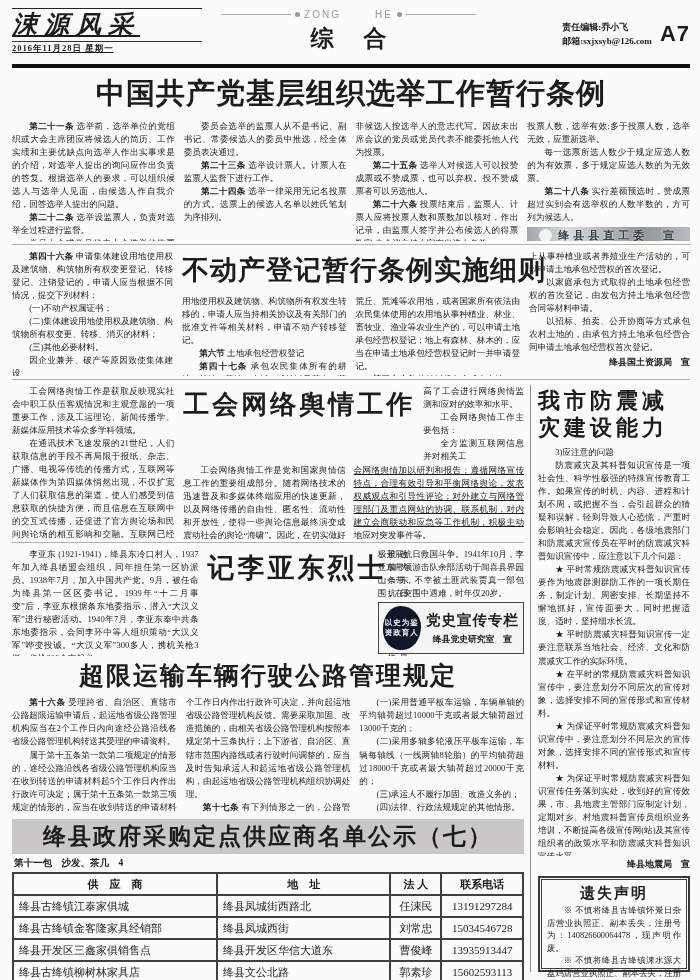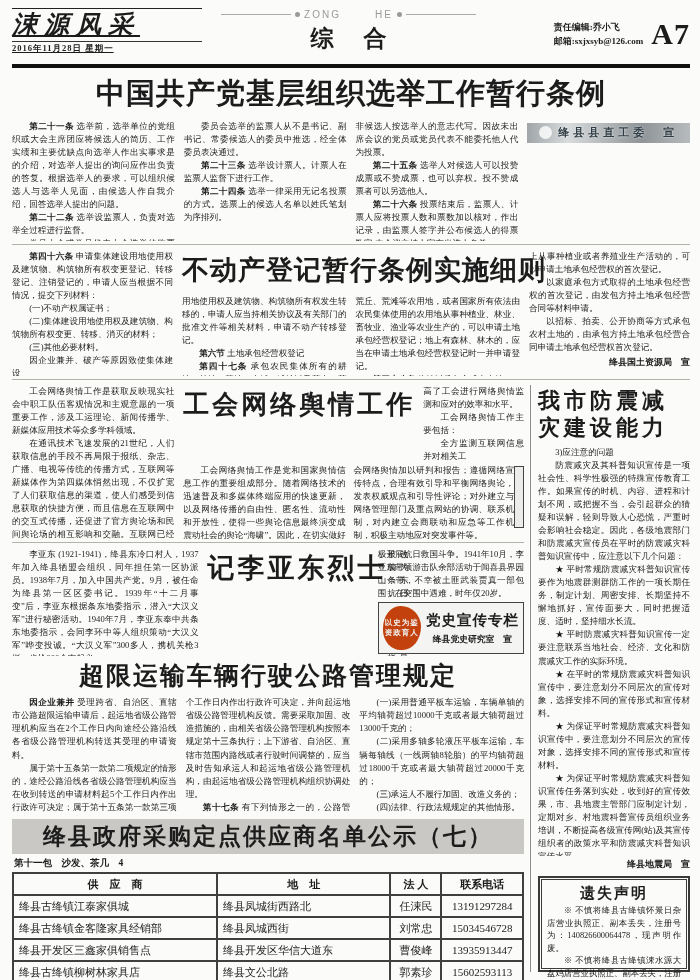--- a/index.html
+++ b/index.html
@@ -11,21 +11,21 @@
   .mast{width:190px;border-top:1.5px solid #222;padding-top:2px;text-decoration:underline;}
   .mast-name{font-size:25px;font-weight:bold;font-style:italic;letter-spacing:7px;line-height:1.1;}
   .mast-date{font-size:8.5px;font-weight:bold;border-top:1px solid #333;margin-top:2px;padding-top:1px;letter-spacing:1px;}
   .sec{flex:1;text-align:center;padding-top:1px;}
   .pinrow{display:flex;align-items:center;justify-content:center;color:#9a9a9a;font-family:"Liberation Sans",sans-serif;font-size:10px;letter-spacing:2px;gap:4px;}
   .pinrow .ln{height:1.5px;background:#aaa;width:70px;}
   .pinrow .dot{width:5px;height:5px;border-radius:50%;background:#9a9a9a;}
   .secname{font-size:23px;font-weight:bold;letter-spacing:30px;margin-top:3px;text-indent:30px;}
   .hright{width:195px;display:flex;align-items:center;justify-content:flex-end;gap:8px;}
   .edlines{font-size:9px;font-weight:bold;line-height:1.6;text-align:left;margin-left:24px;}
-  .pageno{font-size:30px;font-weight:bold;font-family:Liberation Serif, serif;letter-spacing:1px;}
+  .pageno{font-size:22px;font-weight:bold;font-family:Liberation Sans, sans-serif;letter-spacing:1px;}
   .thick{height:3.5px;background:#111;margin:4px 0 2px 0;}
   
   .divider{border:none;border-top:1px solid #b5b2ac;margin:3px 0;}
   .para{margin:0;text-indent:2em;}
   .para.cont{text-indent:0;}
   .bodytxt{font-size:8.6px;line-height:1.52;text-align:justify;}
   .signoff{font-weight:bold;text-align:right;font-size:9px;margin-top:2px;}
   .cols{display:flex;gap:9px;}
   .cols>div{flex:1;min-width:0;}
   
@@ -49,30 +49,30 @@
   .lright{width:152px;flex:0 0 152px;padding-left:7px;display:flex;flex-direction:column;}
   
   .a3{height:188px;overflow:hidden;display:flex;gap:9px;}
   .a3-c1{flex:1;min-width:0;}
   .a3-right{flex:2.1;min-width:0;display:flex;flex-direction:column;}
   .a3-toprow{display:flex;gap:8px;}
   .a3-title{flex:1.35;font-size:26px;font-weight:bold;letter-spacing:3px;text-align:center;line-height:1.5;white-space:nowrap;}
   .a3-coltop{flex:1;min-width:0;}
   .a3-botrow{display:flex;gap:8px;flex:1;min-height:0;margin-top:1px;}
   .a3-c2{flex:1;min-width:0;}
-  .a3-c3wrap{flex:1.05;min-width:0;display:flex;flex-direction:row;}
+  .a3-c3wrap{flex:1.05;min-width:0;display:flex;flex-direction:column;text-decoration:underline;}
   .unionbox{margin-top:2px;border:1px solid #444;background:#ececea;display:flex;padding:3px 4px;gap:5px;height:62px;box-sizing:border-box;}
   
   .a4{height:132px;overflow:hidden;display:flex;gap:9px;margin-top:2px;}
   .a4-c1{flex:1.25;min-width:0;}
   .a4-mid{flex:1.08;min-width:0;display:flex;flex-direction:row;}
   .a4-title{font-size:27px;font-weight:bold;letter-spacing:3px;text-align:center;white-space:nowrap;margin-bottom:3px;}
   .a4-c3{flex:0.98;min-width:0;display:flex;flex-direction:column;}
   .histbox{margin-top:2px;border:1px solid #444;display:flex;align-items:center;gap:5px;padding:3px 4px;height:52px;box-sizing:border-box;background:#f4f4f2;}
-  .seal{width:38px;height:44px;flex:0 0 38px;background:#c2410c;border-radius:46% 54% 50% 48%/52% 48% 54% 46%;
+  .seal{width:38px;height:44px;flex:0 0 38px;background:#0f172a;border-radius:46% 54% 50% 48%/52% 48% 54% 46%;
         color:#f2f2f2;font-size:7.5px;font-weight:bold;display:flex;flex-direction:column;align-items:center;justify-content:center;line-height:1.3;letter-spacing:1px;}
   .hb-right{flex:1;text-align:center;}
   .hb-title{font-weight:bold;font-size:14.5px;letter-spacing:1px;}
   .hb-sign{font-weight:bold;font-size:8.8px;margin-top:2px;}
   
   .a5-title{text-align:center;font-size:25px;font-weight:bold;letter-spacing:2px;margin:3px 0 4px 0;}
   .a5-cols{height:120px;overflow:hidden;}
   
   .proc{margin-top:3px;display:flex;flex-direction:column;min-height:0;}
   .proc-band{background:#c9c8c4;text-align:center;font-size:23px;font-weight:bold;letter-spacing:2px;padding:2px 0;}
@@ -135,20 +135,25 @@
           <p class="para">委员会选举的监票人从不是书记、副书记、常委候选人的委员中推选，经全体委员表决通过。</p>
           <p class="para"><b>第二十三条</b> 选举设计票人。计票人在监票人监督下进行工作。</p>
           <p class="para"><b>第二十四条</b> 选举一律采用无记名投票的方式。选票上的候选人名单以姓氏笔划为序排列。</p>
         </div>
       <div>
           <p class="para cont">非候选人按选举人的意志代写。因故未出席会议的党员或党员代表不能委托他人代为投票。</p>
           <p class="para"><b>第二十五条</b> 选举人对候选人可以投赞成票或不赞成票，也可以弃权。投不赞成票者可以另选他人。</p>
           <p class="para"><b>第二十六条</b> 投票结束后，监票人、计票人应将投票人数和票数加以核对，作出记录，由监票人签字并公布候选人的得票数字;由会议主持人宣布当选人名单。</p>
         </div>
       <div class="col4wrap">
+        <div>
+            <p class="para cont">投票人数，选举有效;多于投票人数，选举无效，应重新选举。</p>
+            <p class="para">每一选票所选人数少于规定应选人数的为有效票，多于规定应选人数的为无效票。</p>
+            <p class="para"><b>第二十八条</b> 实行差额预选时，赞成票超过实到会有选举权的人数半数的，方可列为候选人。</p>
+          </div>
         <div class="banner">
           <span class="bcirc"></span>
           <span>绛县县直工委　宣</span>
         </div>
       </div>
     </div>
   </div>
 
   <hr class="divider">
 
@@ -248,21 +253,21 @@
               <div class="hb-sign">绛县党史研究室　宣</div>
             </div>
           </div>
         </div>
       </div>
 
       <div>
         <div class="a5-title">超限运输车辆行驶公路管理规定</div>
         <div class="cols a5-cols bodytxt">
           <div>
-              <p class="para"><b>因企业兼并</b> 受理跨省、自治区、直辖市公路超限运输申请后，起运地省级公路管理机构应当在2个工作日内向途经公路沿线各省级公路管理机构转送其受理的申请资料。</p>
+              <p class="para"><b>第十六条</b> 受理跨省、自治区、直辖市公路超限运输申请后，起运地省级公路管理机构应当在2个工作日内向途经公路沿线各省级公路管理机构转送其受理的申请资料。</p>
               <p class="para">属于第十五条第一款第二项规定的情形的，途经公路沿线各省级公路管理机构应当在收到转送的申请材料起5个工作日内作出行政许可决定；属于第十五条第一款第三项规定的情形的，应当在收到转送的申请材料起15</p>
             </div>
           <div>
               <p class="para cont">个工作日内作出行政许可决定，并向起运地省级公路管理机构反馈。需要采取加固、改造措施的，由相关省级公路管理机构按照本规定第十三条执行；上下游省、自治区、直辖市范围内路线或者行驶时间调整的，应当及时告知承运人和起运地省级公路管理机构，由起运地省级公路管理机构组织协调处理。</p>
               <p class="para"><b>第十七条</b> 有下列情形之一的，公路管理机构应当依法作出不予行政许可的决定：</p>
             </div>
           <div>
             <div>
                 <p class="para">(一)采用普通平板车运输，车辆单轴的平均轴荷超过10000千克或者最大轴荷超过13000千克的；</p>
                 <p class="para">(二)采用多轴多轮液压平板车运输，车辆每轴线（一线两轴8轮胎）的平均轴荷超过18000千克或者最大轴荷超过20000千克的；</p>

